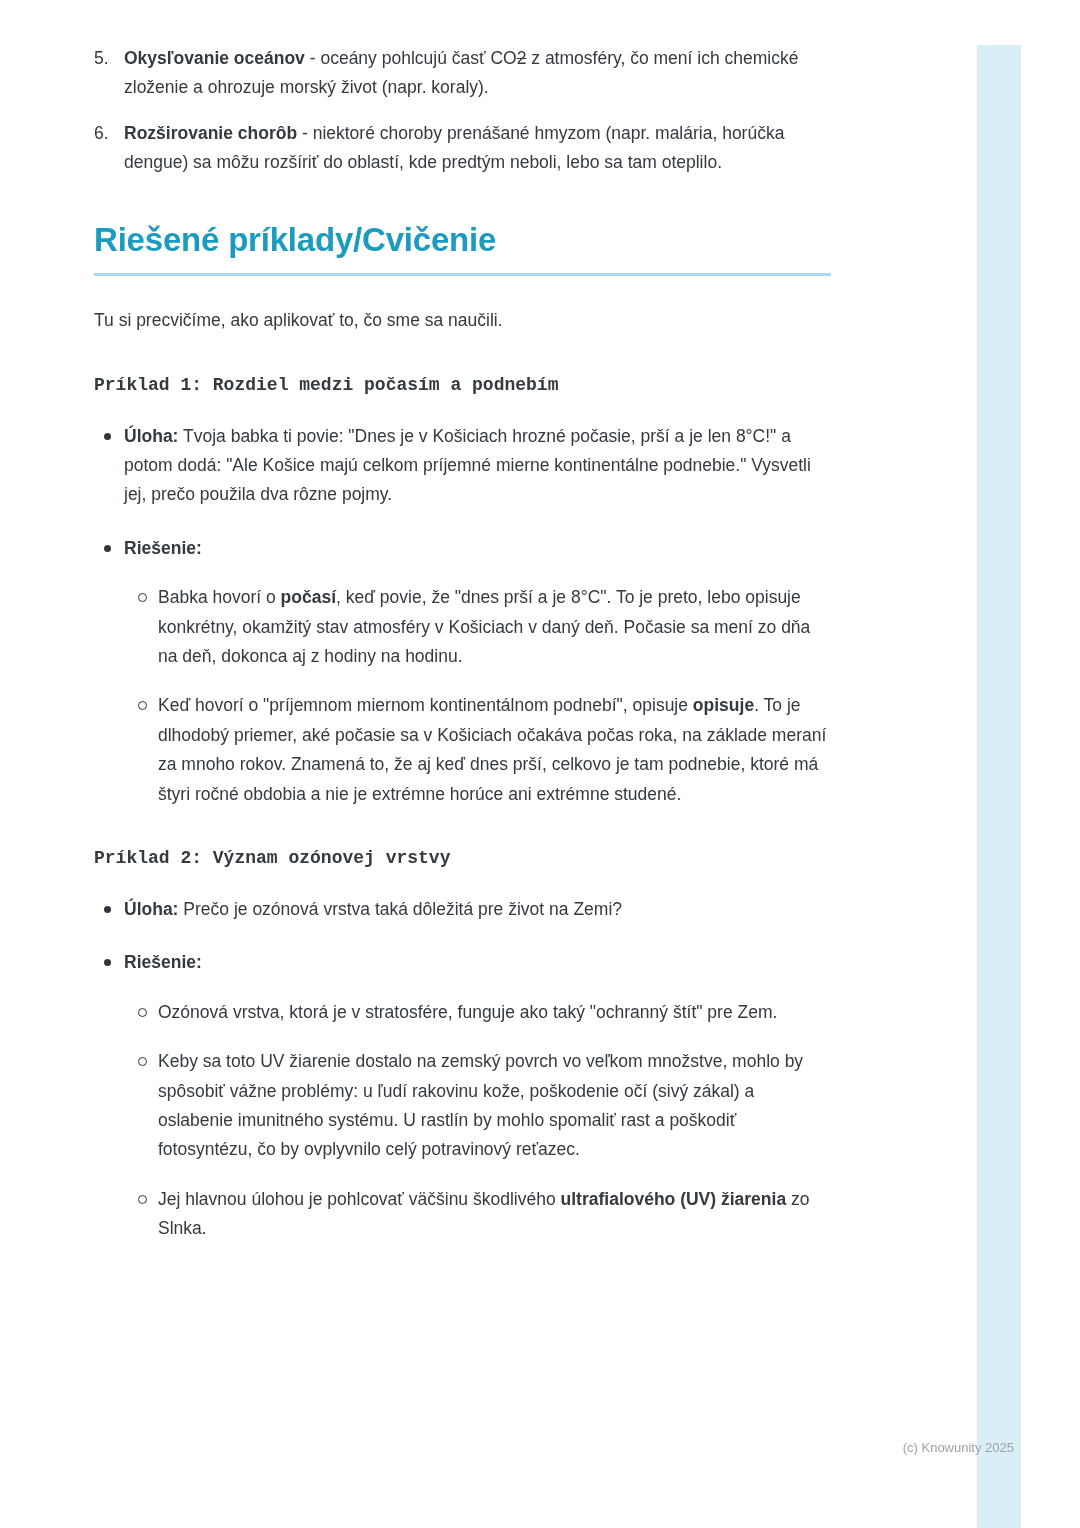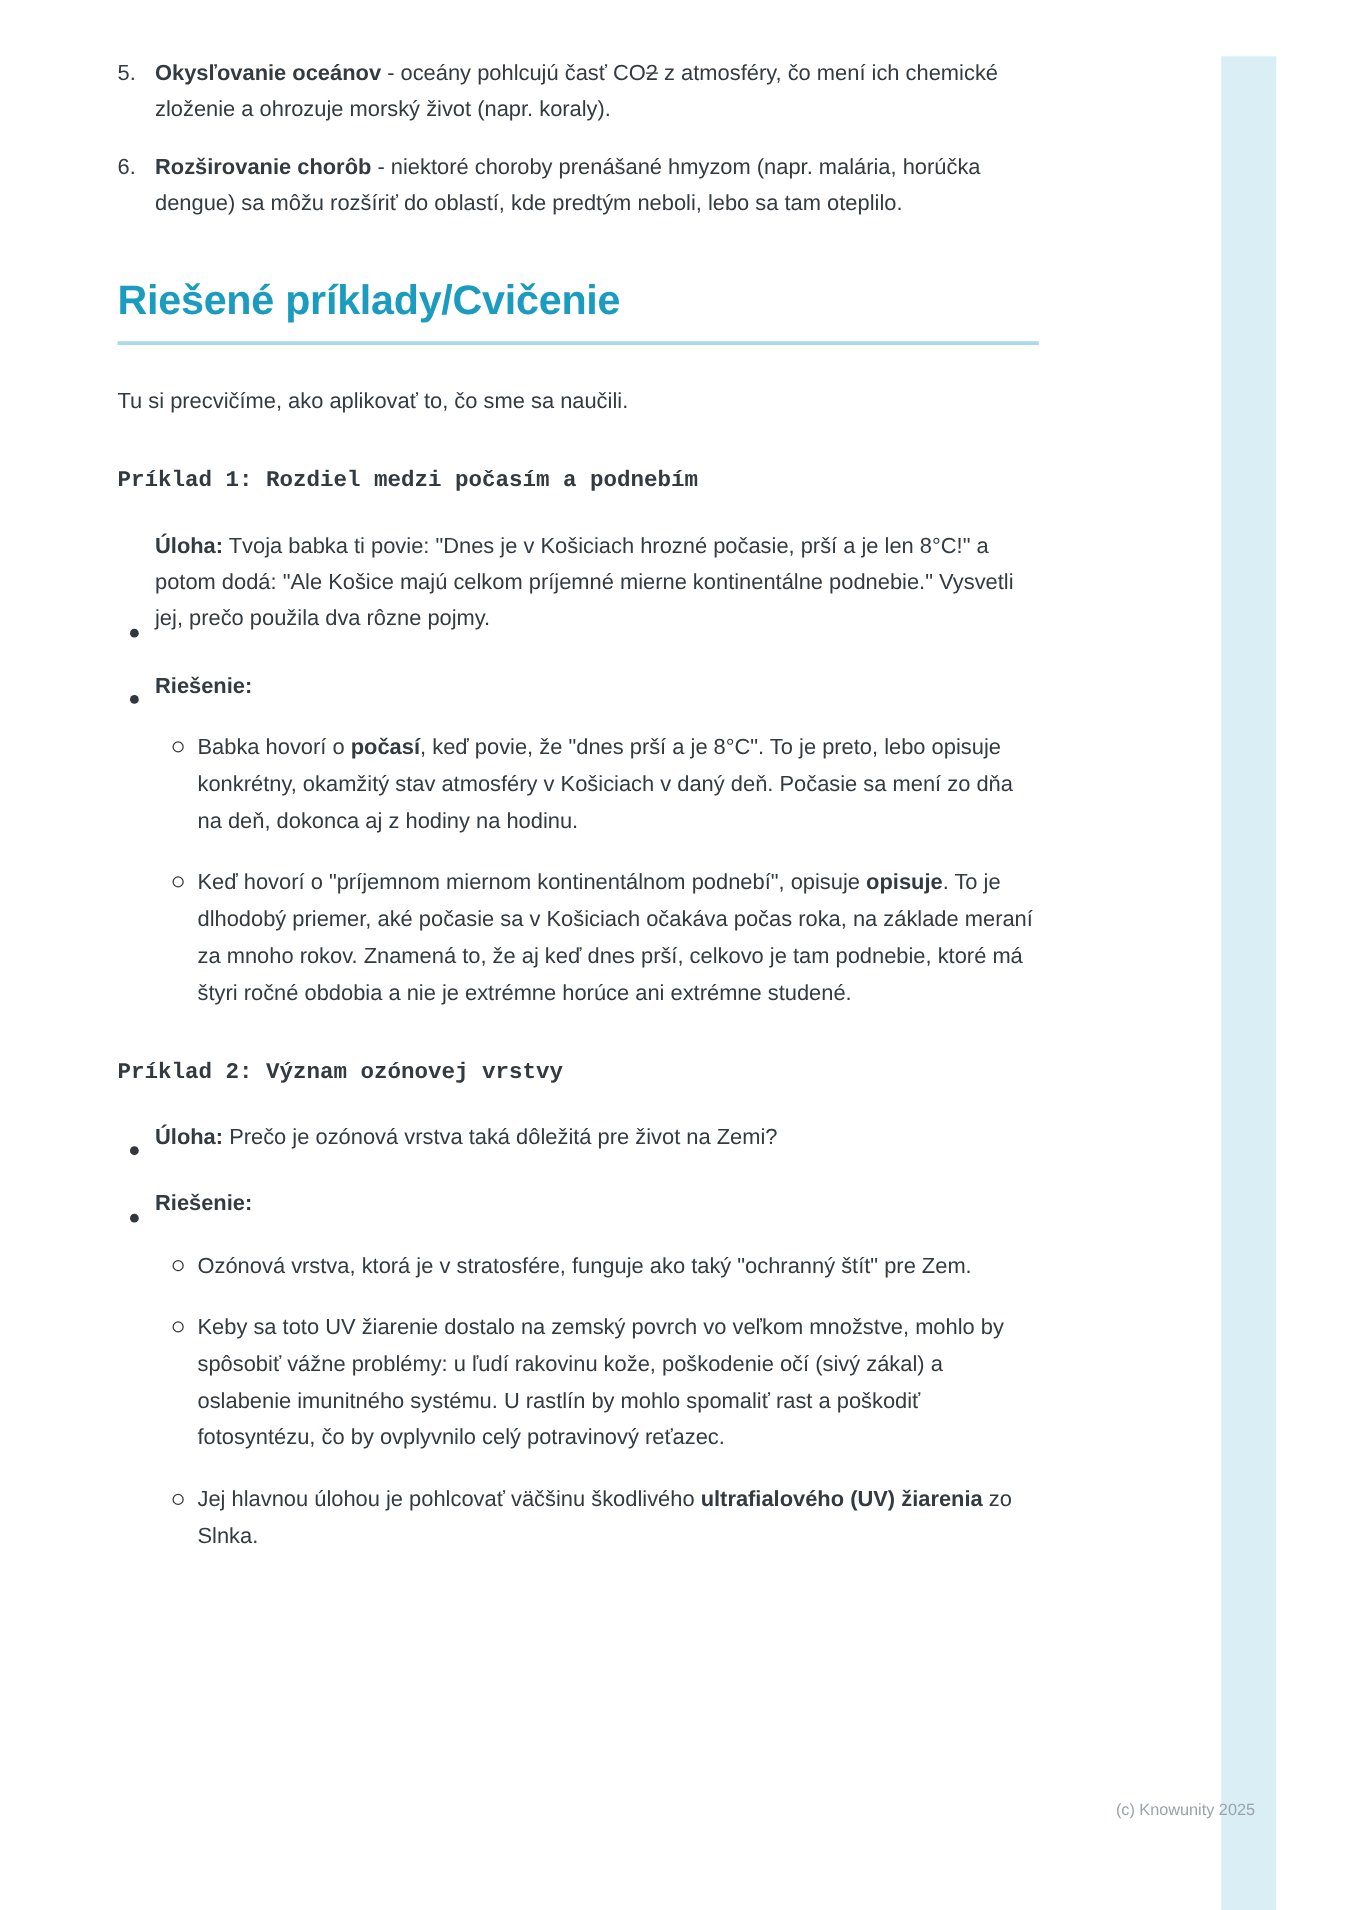--- a/index.html
+++ b/index.html
@@ -24,32 +24,32 @@
   .num-item{display:flex;margin-bottom:16px;}
   .num{flex:0 0 30px;}
   .num-body{flex:1;}
   .section-title{
     color:var(--accent);font-size:33px;line-height:1.2;
     font-weight:800;margin:42px 0 0;letter-spacing:-0.2px;
   }
   .divider{height:3px;background:var(--divider);margin-top:14px;}
   .section-intro{margin:30px 0 16px;}
   .example-heading{font-size:18px;font-weight:700;margin:36px 0 0;line-height:1.45;font-family:Liberation Mono, monospace;}
-  .bullet{display:flex;margin-top:24px;align-items:flex-end;}
+  .bullet{display:flex;margin-top:24px;}
   .sub{display:flex;margin-top:20px;margin-left:34px;}
   .marker{flex:0 0 30px;display:flex;justify-content:flex-start;padding-left:10px;box-sizing:border-box;}
   .dot{width:7px;height:7px;border-radius:50%;background:#31373c;margin-top:11px;}
   .circ{width:7px;height:7px;border-radius:50%;border:1.6px solid #31373c;margin-top:10px;background:#fff;}
   .bullet-body{flex:1;}
   .side-strip{
     position:absolute;top:45px;right:59px;width:44px;height:1483px;
     background:var(--strip);
   }
   .footer{
-    position:absolute;top:1440px;right:76px;font-size:13px;
+    position:absolute;top:1440px;right:66px;font-size:13px;
     color:var(--footer);z-index:2;
   }
 </style>
 </head>
 <body>
 
 <div class="side-strip"></div>
 
 <main class="doc">
 

